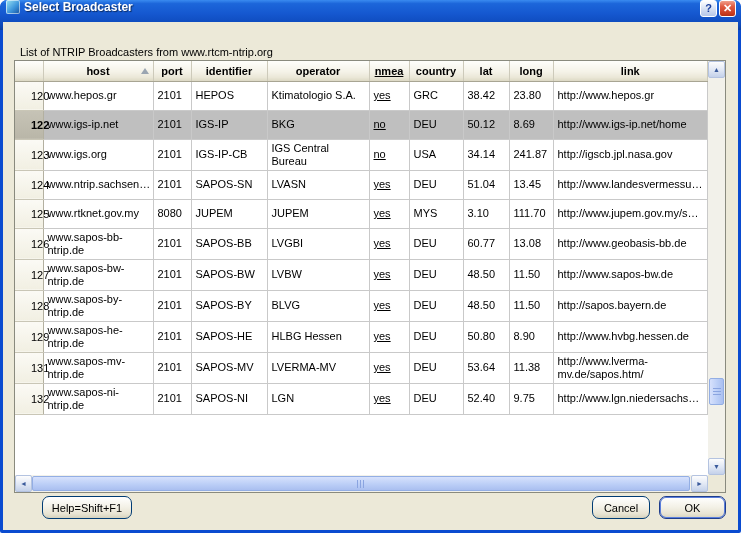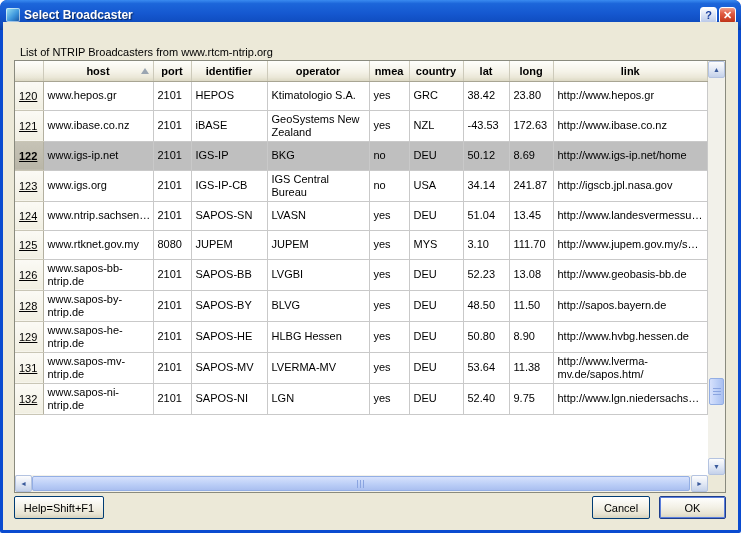--- a/index.html
+++ b/index.html
@@ -13,21 +13,21 @@
     background:#0a4bd0;
     border-radius:7px 7px 2px 2px;
     overflow:hidden;
     box-sizing:border-box;
   }
   
   .titlebar{
     position:absolute;top:0;left:0;right:0;height:30px;
     background:linear-gradient(180deg,#3a8bf0 0%,#1c66da 12%,#1558d0 45%,#0d49bb 82%,#0a3f9f 100%);
     border-radius:7px 7px 0 0;
-    display:flex;align-items:center;
+    display:flex;
   }
   .app-icon{
     width:14px;height:14px;margin:0 4px 0 6px;border-radius:2px;
     background:linear-gradient(135deg,#9fe6f2 0%,#3f97dd 55%,#134f9e 100%);
     box-shadow:inset 0 0 0 1px rgba(255,255,255,.55);
     flex:0 0 auto;
   }
   .title{
     color:#fff;font-size:12px;font-weight:bold;
     text-shadow:1px 1px 1px rgba(0,0,0,.55);
@@ -82,38 +82,38 @@
   .sort-arrow{
     position:absolute;right:4px;top:7px;width:0;height:0;
     border-left:4px solid transparent;border-right:4px solid transparent;
     border-bottom:6px solid #9aa5b1;
   }
   tbody tr{height:29px;}
   tbody th.rowhead{
     background:linear-gradient(180deg,#fbfaf5 0%,#f1efe2 100%);
     border-right:1px solid #b3b0a0;border-bottom:1px solid #c9c6b6;
     font-weight:normal;font-size:11px;text-align:left;
-    padding:2px 4px;box-sizing:border-box;text-decoration:underline;
+    padding:2px 16px;box-sizing:border-box;
   }
   tbody td{
     border-right:1px solid #c9c9c9;border-bottom:1px solid #c9c9c9;
     padding:2px 4px;vertical-align:middle;line-height:13px;
     overflow:hidden;box-sizing:border-box;background:#fff;
   }
   tbody tr.selected td{background:#bfbfbf;}
   tbody tr.selected th.rowhead{
     background:linear-gradient(180deg,#c6c3b6 0%,#b9b6a8 100%);
     font-weight:bold;
   }
   .col-num{width:28px;}
   .col-host{width:110px;}
   .col-port{width:38px;}
   .col-identifier{width:76px;}
   .col-operator{width:102px;}
-  .col-nmea{width:40px;}
+  .col-nmea{width:40px;text-decoration:underline;}
   .col-country{width:54px;}
   .col-lat{width:46px;}
   .col-long{width:44px;}
   .col-link{width:auto;}
   
   .vscroll{display:flex;flex-direction:column;background:#f2f1ea;}
   .hscroll{display:flex;flex-direction:row;background:#f2f1ea;}
   .scroll-btn{
     width:17px;height:17px;flex:0 0 auto;box-sizing:border-box;
     background:linear-gradient(180deg,#fdfdfd 0%,#e0e7f4 55%,#c4d1ea 100%);
@@ -141,23 +141,24 @@
   }
   .grip-v{
     width:8px;height:8px;
     background:repeating-linear-gradient(90deg,#8aa4e0 0 1px,transparent 1px 3px);
   }
   .corner{background:#ece9d8;}
   
   .xp-btn{
     position:absolute;top:474px;height:23px;box-sizing:border-box;
     background:linear-gradient(180deg,#ffffff 0%,#f4f2e8 45%,#e8e4d3 80%,#d6d2bd 100%);
-    border:1px solid #003c74;border-radius:2px;
+    border:1px solid #003c74;border-radius:7px;
     font-family:"Liberation Sans",sans-serif;font-size:11px;color:#000;
     cursor:default;
+    margin-left:28px;
   }
   .help-btn{left:11px;width:90px;}
   .cancel-btn{right:88px;width:58px;}
   .ok-btn{right:12px;width:67px;}
   .ok-btn.default{
     border:1px solid #1f3e8c;
     box-shadow:0 0 0 1px #5a7edc inset;
   }
 </style>
 </head>
@@ -203,32 +204,20 @@
                 <td class="col-host">www.hepos.gr</td>
                 <td class="col-port">2101</td>
                 <td class="col-identifier">HEPOS</td>
                 <td class="col-operator">Ktimatologio S.A.</td>
                 <td class="col-nmea">yes</td>
                 <td class="col-country">GRC</td>
                 <td class="col-lat">38.42</td>
                 <td class="col-long">23.80</td>
                 <td class="col-link">http://www.hepos.gr</td>
               </tr>
-              <tr>
-                <th class="rowhead col-num">121</th>
-                <td class="col-host">www.ibase.co.nz</td>
-                <td class="col-port">2101</td>
-                <td class="col-identifier">iBASE</td>
-                <td class="col-operator">GeoSystems New Zealand</td>
-                <td class="col-nmea">yes</td>
-                <td class="col-country">NZL</td>
-                <td class="col-lat">-43.53</td>
-                <td class="col-long">172.63</td>
-                <td class="col-link">http://www.ibase.co.nz</td>
-              </tr>
               <tr class="selected">
                 <th class="rowhead col-num">122</th>
                 <td class="col-host">www.igs-ip.net</td>
                 <td class="col-port">2101</td>
                 <td class="col-identifier">IGS-IP</td>
                 <td class="col-operator">BKG</td>
                 <td class="col-nmea">no</td>
                 <td class="col-country">DEU</td>
                 <td class="col-lat">50.12</td>
                 <td class="col-long">8.69</td>
@@ -271,23 +260,35 @@
                 <td class="col-link">http://www.jupem.gov.my/s…</td>
               </tr>
               <tr>
                 <th class="rowhead col-num">126</th>
                 <td class="col-host">www.sapos-bb-ntrip.de</td>
                 <td class="col-port">2101</td>
                 <td class="col-identifier">SAPOS-BB</td>
                 <td class="col-operator">LVGBI</td>
                 <td class="col-nmea">yes</td>
                 <td class="col-country">DEU</td>
-                <td class="col-lat">52.23</td>
+                <td class="col-lat">60.77</td>
                 <td class="col-long">13.08</td>
                 <td class="col-link">http://www.geobasis-bb.de</td>
+              </tr>
+              <tr>
+                <th class="rowhead col-num">127</th>
+                <td class="col-host">www.sapos-bw-ntrip.de</td>
+                <td class="col-port">2101</td>
+                <td class="col-identifier">SAPOS-BW</td>
+                <td class="col-operator">LVBW</td>
+                <td class="col-nmea">yes</td>
+                <td class="col-country">DEU</td>
+                <td class="col-lat">48.50</td>
+                <td class="col-long">11.50</td>
+                <td class="col-link">http://www.sapos-bw.de</td>
               </tr>
               <tr>
                 <th class="rowhead col-num">128</th>
                 <td class="col-host">www.sapos-by-ntrip.de</td>
                 <td class="col-port">2101</td>
                 <td class="col-identifier">SAPOS-BY</td>
                 <td class="col-operator">BLVG</td>
                 <td class="col-nmea">yes</td>
                 <td class="col-country">DEU</td>
                 <td class="col-lat">48.50</td>

